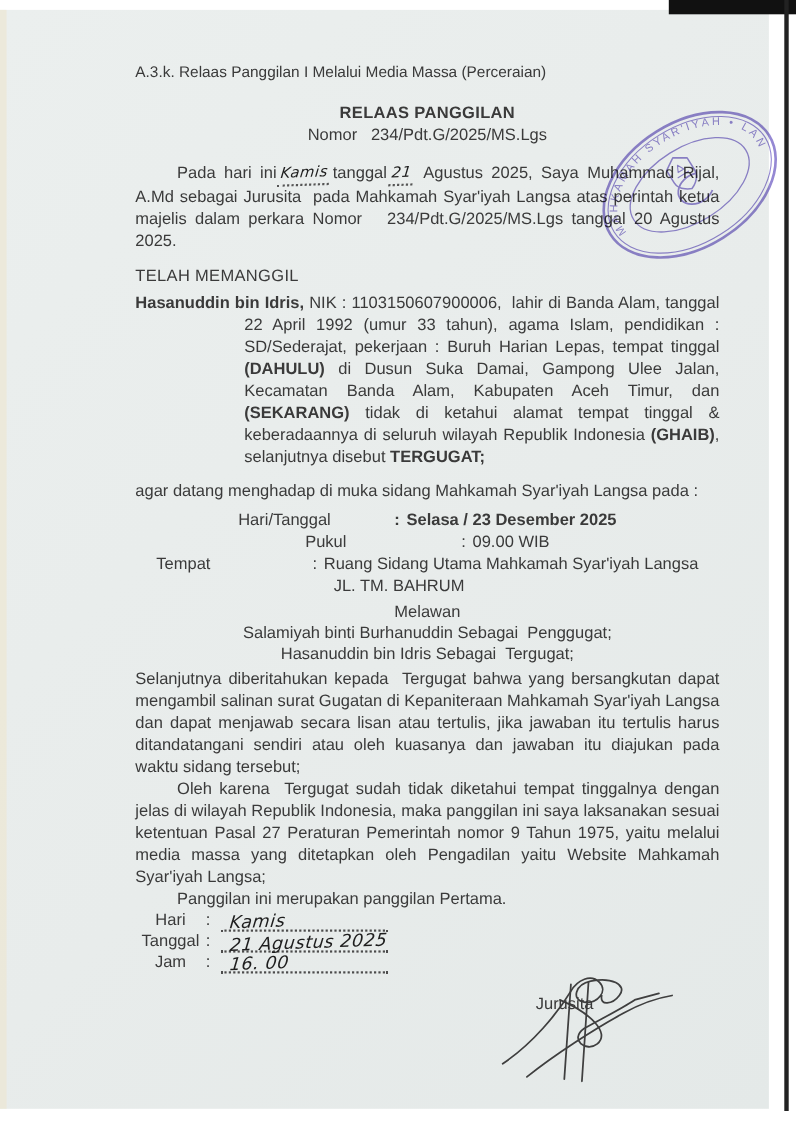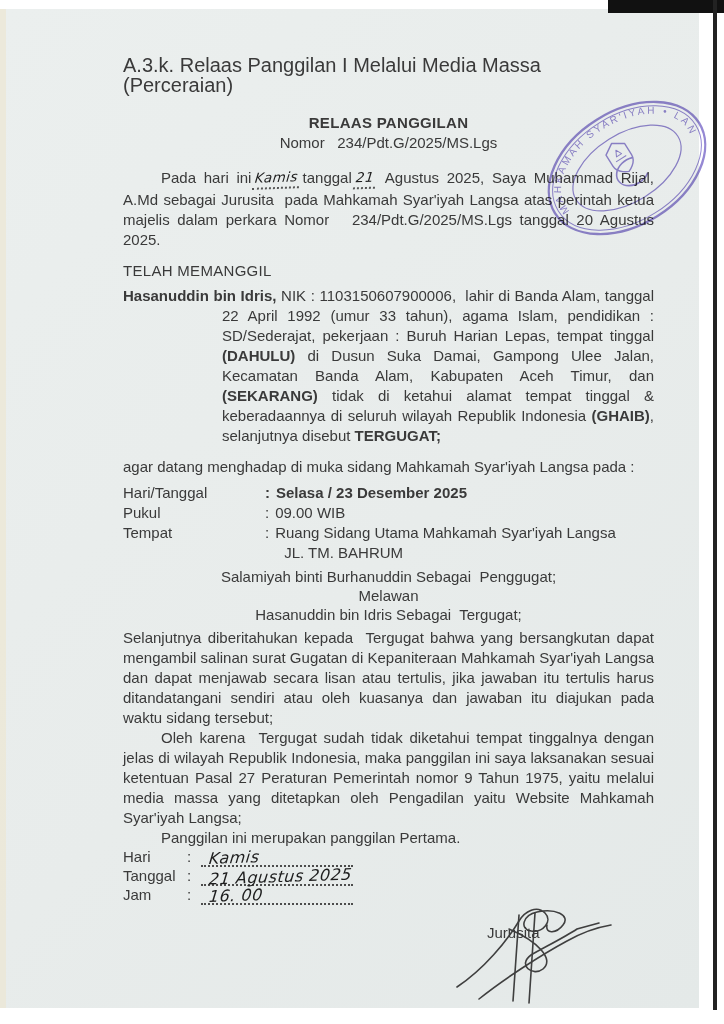--- a/index.html
+++ b/index.html
@@ -25,40 +25,40 @@
   }
   .scan-right-line {
     position: absolute; left: 713px; top: 0; width: 4px; height: 1010px;
     background: #222;
   }
   .content {
     position: absolute; left: 123px; top: 46px; width: 531px;
     color: #3a3a3a; font-size: 15px; line-height: 20px;
   }
   .pre { white-space: pre-wrap; }
-  .form-code { font-size: 20px; }
+  .form-code { font-size: 14px; }
   .title-block { margin-top: 18px; text-align: center; }
   .doc-title { font-weight: bold; letter-spacing: .3px; }
   .para { text-align: justify; }
   .indent { text-indent: 38px; }
   .mt-open { margin-top: 15px; }
   .heading-center { text-align: left; margin-top: 11px; }
   .defendant { margin-top: 5px; padding-left: 99px; text-indent: -99px; }
   .appear-line { margin-top: 11px; }
   .schedule { margin-top: 6px; }
-  .srow { display: flex; }
+  .srow { display: flex; justify-content: center; }
   .srow .lbl { width: 142px; flex: none; }
   .srow .colon { flex: none; margin-right: 6px; }
   .bold-val { font-weight: bold; }
   .val2 { padding-left: 9px; }
   .case-type { margin-top: 12px; }
   .parties { margin-top: 4px; text-align: center; line-height: 19px; }
   .notice { margin-top: 4px; }
   .brow { display: flex; height: 19px; align-items: flex-end; }
-  .brow .lbl { width: 64px; flex: none; }
+  .brow .lbl { width: 64px; flex: none; text-align: center; }
   .brow .colon { width: 14px; flex: none; }
   .fill-line {
     position: relative; width: 152px;
     border-bottom: 2px dotted #4c4c4c;
     height: 16px;
   }
   .handwriting {
     font-family: "DejaVu Sans", sans-serif;
     font-style: italic;
     color: #1e1e1e;
@@ -126,22 +126,22 @@
         <span class="colon">:</span>
         <span>
           <div class="pre">Ruang Sidang Utama Mahkamah Syar'iyah Langsa</div>
           <div class="val2 pre">JL. TM. BAHRUM</div>
         </span>
       </div>
     </div>
 
 
     <div class="parties">
+      <div class="pre">Melawan</div>
       <div class="pre">Salamiyah binti Burhanuddin Sebagai  Penggugat;</div>
-      <div class="pre">Melawan</div>
       <div class="pre">Hasanuddin bin Idris Sebagai  Tergugat;</div>
     </div>
 
     <p class="para notice pre" style="margin-bottom:0;">Selanjutnya diberitahukan kepada  Tergugat bahwa yang bersangkutan dapat mengambil salinan surat Gugatan di Kepaniteraan Mahkamah Syar'iyah Langsa dan dapat menjawab secara lisan atau tertulis, jika jawaban itu tertulis harus ditandatangani sendiri atau oleh kuasanya dan jawaban itu diajukan pada waktu sidang tersebut;</p>
 
     <p class="para indent pre" style="margin:0;">Oleh karena  Tergugat sudah tidak diketahui tempat tinggalnya dengan jelas di wilayah Republik Indonesia, maka panggilan ini saya laksanakan sesuai ketentuan Pasal 27 Peraturan Pemerintah nomor 9 Tahun 1975, yaitu melalui media massa yang ditetapkan oleh Pengadilan yaitu Website Mahkamah Syar'iyah Langsa;</p>
 
     <div class="indent pre">Panggilan ini merupakan panggilan Pertama.</div>
 
 

